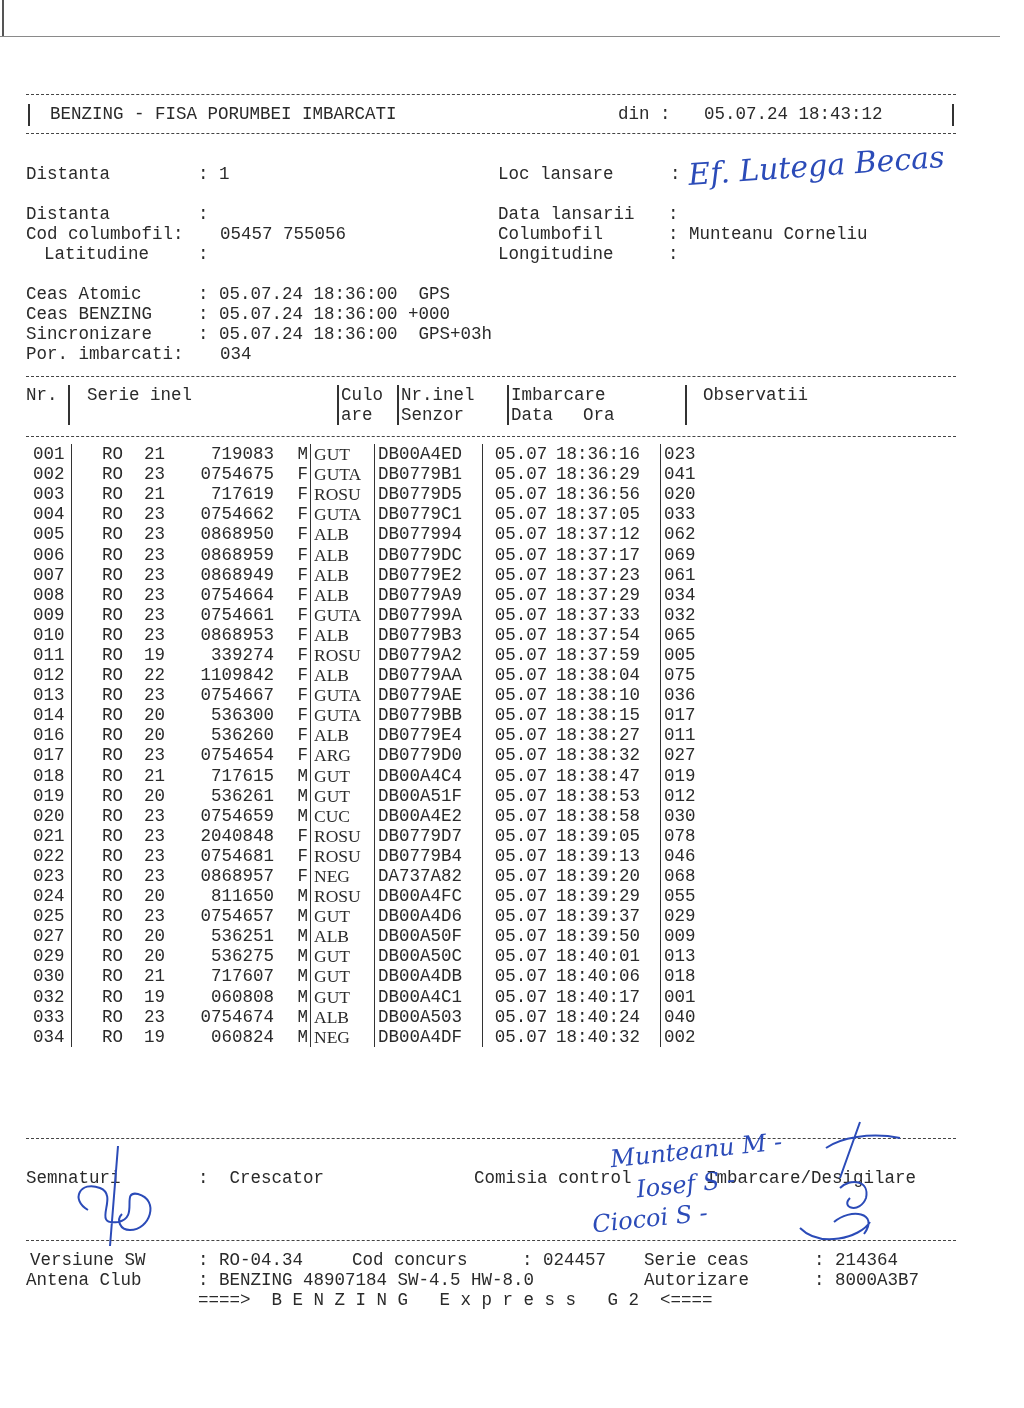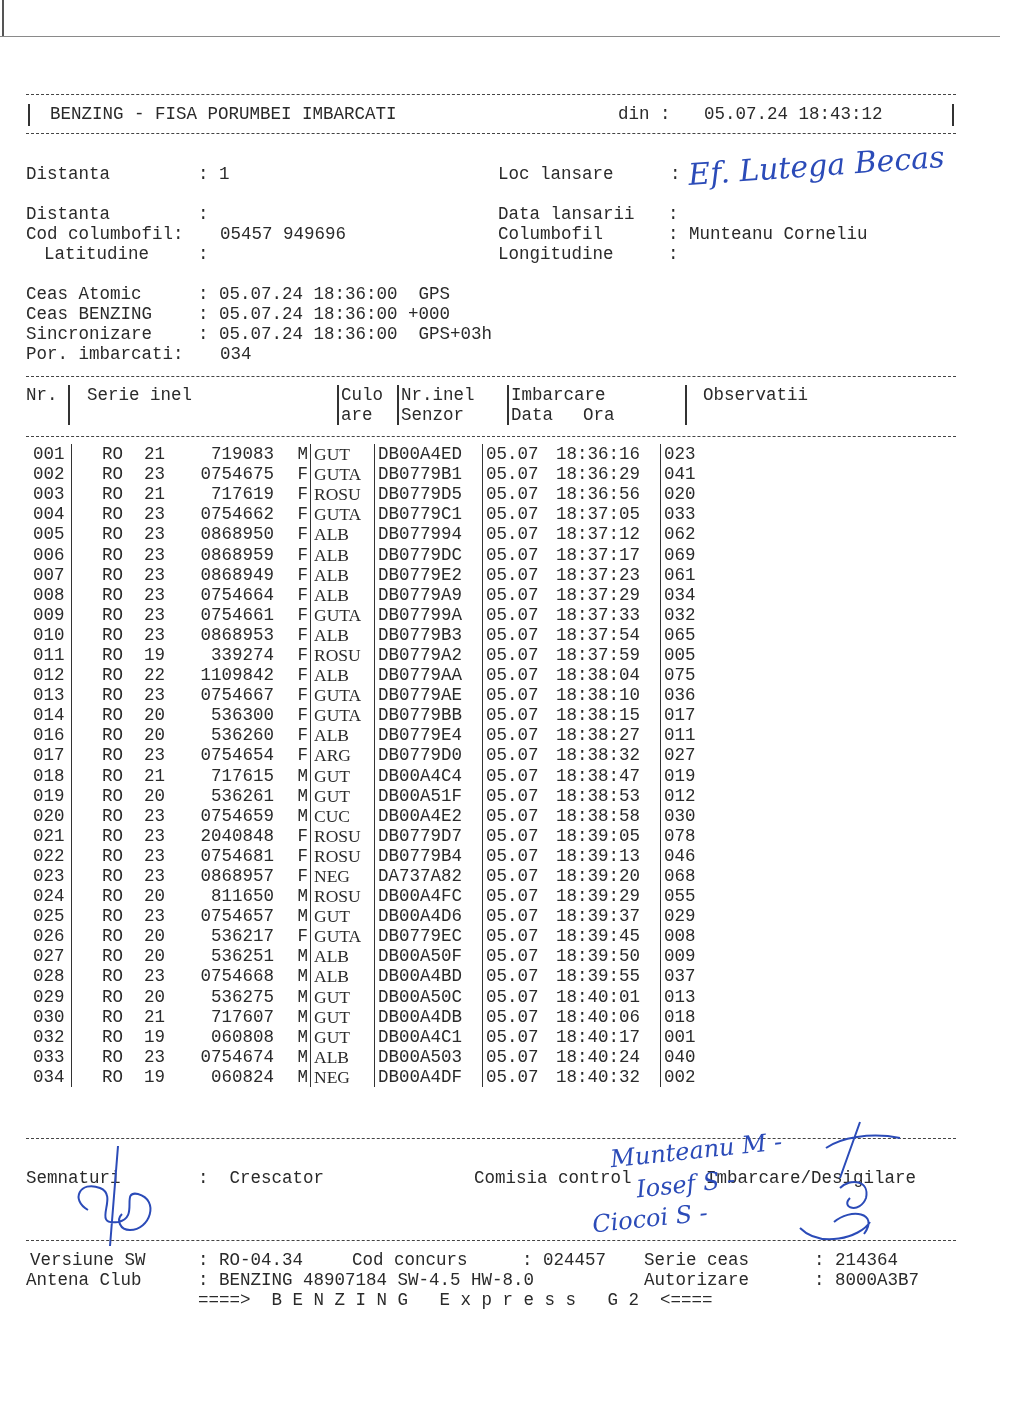--- a/index.html
+++ b/index.html
@@ -16,21 +16,21 @@
   .hand { position: absolute; font-family: "DejaVu Serif", serif; font-style: italic; color: #2b4bb8; white-space: pre; }
   table.rows { position: absolute; left: 33px; top: 444px; border-collapse: collapse; }
   table.rows td { padding: 0; height: 20.1px; line-height: 20px; white-space: pre; vertical-align: middle; }
   td.c-nr { width: 38px; }
   td.c-cty { width: 42px; padding-left: 30px !important; text-align:left; }
   td.c-yr { width: 30px; }
   td.c-ring { width: 100px; text-align: right; }
   td.c-sex { width: 34px; text-align: right; padding-right: 2px !important; }
   td.c-col { width: 60px; border-left: 1.5px solid #333; padding-left: 3px !important; font-family: Liberation Serif, serif; }
   td.c-sen { width: 104px; border-left: 1.5px solid #333; padding-left: 3px !important; }
-  td.c-date { width: 70px; border-left: 1.5px solid #333; padding-left: 3px !important; }
+  td.c-date { width: 70px; border-left: 1.5px solid #333; padding-left: 3px !important; text-align: center; }
   td.c-time { width: 104px; }
   td.c-obs { border-left: 1.5px solid #333; padding-left: 3px !important; width: 60px; }
   td.first-sep { border-left: 1.5px solid #333; margin-top: 17px; }
   .sig-blob { position: absolute; }
 </style>
 </head>
 <body>
 
 <div class="scan-line-left"></div>
 <div class="scan-line-top"></div>
@@ -48,21 +48,21 @@
 <div class="t" style="left:498px;top:164px">Loc lansare</div>
 <div class="t" style="left:670px;top:164px">:</div>
 <div class="hand" style="left:688px;top:148px;font-size:30px;transform:rotate(-4deg)">Ef. Lutega Becas</div>
 
 <div class="t" style="left:26px;top:204px">Distanta</div>
 <div class="t" style="left:198px;top:204px">:</div>
 <div class="t" style="left:498px;top:204px">Data lansarii</div>
 <div class="t" style="left:668px;top:204px">:</div>
 
 <div class="t" style="left:26px;top:224px">Cod columbofil:</div>
-<div class="t" style="left:220px;top:224px">05457 949696</div>
+<div class="t" style="left:220px;top:224px">05457 755056</div>
 <div class="t" style="left:498px;top:224px">Columbofil</div>
 <div class="t" style="left:668px;top:224px">: Munteanu Corneliu</div>
 
 <div class="t" style="left:44px;top:244px">Latitudine</div>
 <div class="t" style="left:198px;top:244px">:</div>
 <div class="t" style="left:498px;top:244px">Longitudine</div>
 <div class="t" style="left:668px;top:244px">:</div>
 
 <div class="t" style="left:26px;top:284px">Ceas Atomic</div>
 <div class="t" style="left:198px;top:284px">: 05.07.24 18:36:00  GPS</div>
@@ -375,54 +375,30 @@
         <td class="c-yr">23</td>
         <td class="c-ring">0754657</td>
         <td class="c-sex">M</td>
         <td class="c-col">GUT</td>
         <td class="c-sen">DB00A4D6</td>
         <td class="c-date">05.07</td>
         <td class="c-time">18:39:37</td>
         <td class="c-obs">029</td>
       </tr>
       <tr>
-        <td class="c-nr">026</td>
-        <td class="c-cty first-sep">RO</td>
-        <td class="c-yr">20</td>
-        <td class="c-ring">536217</td>
-        <td class="c-sex">F</td>
-        <td class="c-col">GUTA</td>
-        <td class="c-sen">DB0779EC</td>
-        <td class="c-date">05.07</td>
-        <td class="c-time">18:39:45</td>
-        <td class="c-obs">008</td>
-      </tr>
-      <tr>
         <td class="c-nr">027</td>
         <td class="c-cty first-sep">RO</td>
         <td class="c-yr">20</td>
         <td class="c-ring">536251</td>
         <td class="c-sex">M</td>
         <td class="c-col">ALB</td>
         <td class="c-sen">DB00A50F</td>
         <td class="c-date">05.07</td>
         <td class="c-time">18:39:50</td>
         <td class="c-obs">009</td>
-      </tr>
-      <tr>
-        <td class="c-nr">028</td>
-        <td class="c-cty first-sep">RO</td>
-        <td class="c-yr">23</td>
-        <td class="c-ring">0754668</td>
-        <td class="c-sex">M</td>
-        <td class="c-col">ALB</td>
-        <td class="c-sen">DB00A4BD</td>
-        <td class="c-date">05.07</td>
-        <td class="c-time">18:39:55</td>
-        <td class="c-obs">037</td>
       </tr>
       <tr>
         <td class="c-nr">029</td>
         <td class="c-cty first-sep">RO</td>
         <td class="c-yr">20</td>
         <td class="c-ring">536275</td>
         <td class="c-sex">M</td>
         <td class="c-col">GUT</td>
         <td class="c-sen">DB00A50C</td>
         <td class="c-date">05.07</td>

